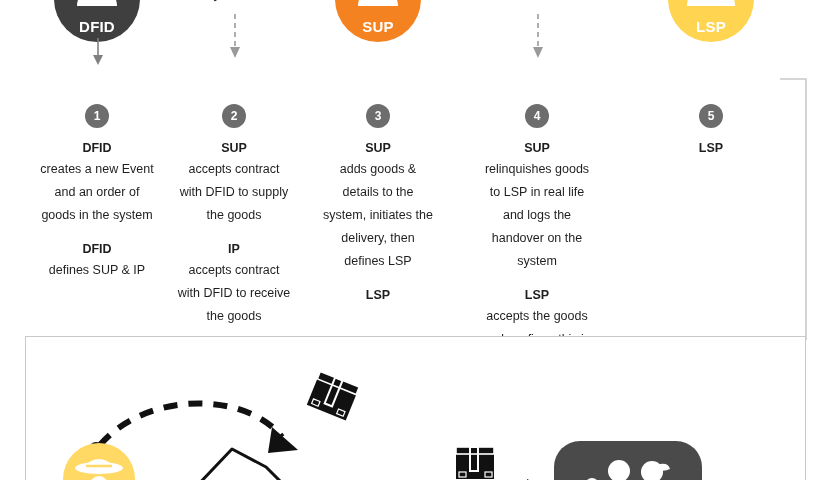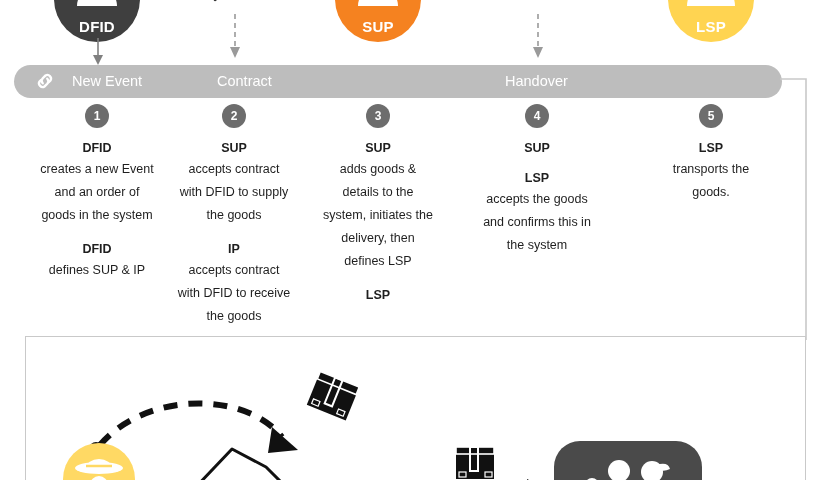--- a/index.html
+++ b/index.html
@@ -236,31 +236,20 @@
         <svg width="56" height="42" viewBox="0 0 56 42">
           <path d="M28 2 L48 22 L40 22 L40 34 L16 34 L16 22 L8 22 Z" fill="#ffffff"></path>
           <path d="M4 42 a24 24 0 0 1 48 0 z" fill="#ffffff"></path>
           <path d="M28 14 L38 30 L18 30 Z" fill="#ffd451"></path>
         </svg>
       </div>
       <div class="tag">LSP</div>
     </div>
   </div>
 
-  <div id="phase-bar">
-    <svg id="link-icon" viewBox="0 0 24 22">
-      <g fill="none" stroke="#ffffff" stroke-width="2.6" stroke-linecap="round">
-        <path d="M9.5 13.5 a4 4 0 0 1 0 -5.5 l3 -3 a4 4 0 0 1 5.5 5.5 l-1.6 1.6"></path>
-        <path d="M14.5 8.5 a4 4 0 0 1 0 5.5 l-3 3 a4 4 0 0 1 -5.5 -5.5 l1.6 -1.6"></path>
-      </g>
-    </svg>
-    <div class="phase-label" style="left:58px;">New Event</div>
-    <div class="phase-label" style="left:203px;">Contract</div>
-    <div class="phase-label" style="left:491px;">Handover</div>
-  </div>
 
   <svg id="bracket" viewBox="0 0 28 262">
     <path d="M0 1 L26 1 L26 262" fill="none" stroke="#c9c9c9" stroke-width="1.6"></path>
   </svg>
 
   <div class="step" style="left:17px;">
     <div class="num">1</div>
     <div class="blk">
       <div class="who">DFID</div>
       <div class="what">creates a new Event<br>and an order of<br>goods in the system</div>
@@ -291,32 +280,32 @@
     </div>
     <div class="blk">
       <div class="who">LSP</div>
     </div>
   </div>
 
   <div class="step" style="left:457px;">
     <div class="num">4</div>
     <div class="blk">
       <div class="who">SUP</div>
+      <div class="what">relinquishes goods<br>to LSP in real life<br>and logs the<br>handover on the<br>system</div>
     </div>
     <div class="blk">
       <div class="who">LSP</div>
       <div class="what">accepts the goods<br>and confirms this in<br>the system</div>
     </div>
   </div>
 
   <div class="step" style="left:631px;">
     <div class="num">5</div>
     <div class="blk">
       <div class="who">LSP</div>
-      <div class="what">transports the<br>goods.</div>
     </div>
   </div>
 
   <div id="bottom-panel">
 
     <svg class="svg-abs" style="left:60px; top:50px;" width="260" height="75" viewBox="0 0 260 75">
       <circle cx="10" cy="62" r="7" fill="#111111"></circle>
       <path d="M14 58 C 60 4, 160 4, 196 50" fill="none" stroke="#111111" stroke-width="6" stroke-dasharray="14,11" stroke-linecap="butt"></path>
       <polygon points="186,40 212,63 182,66" fill="#111111"></polygon>
     </svg>

